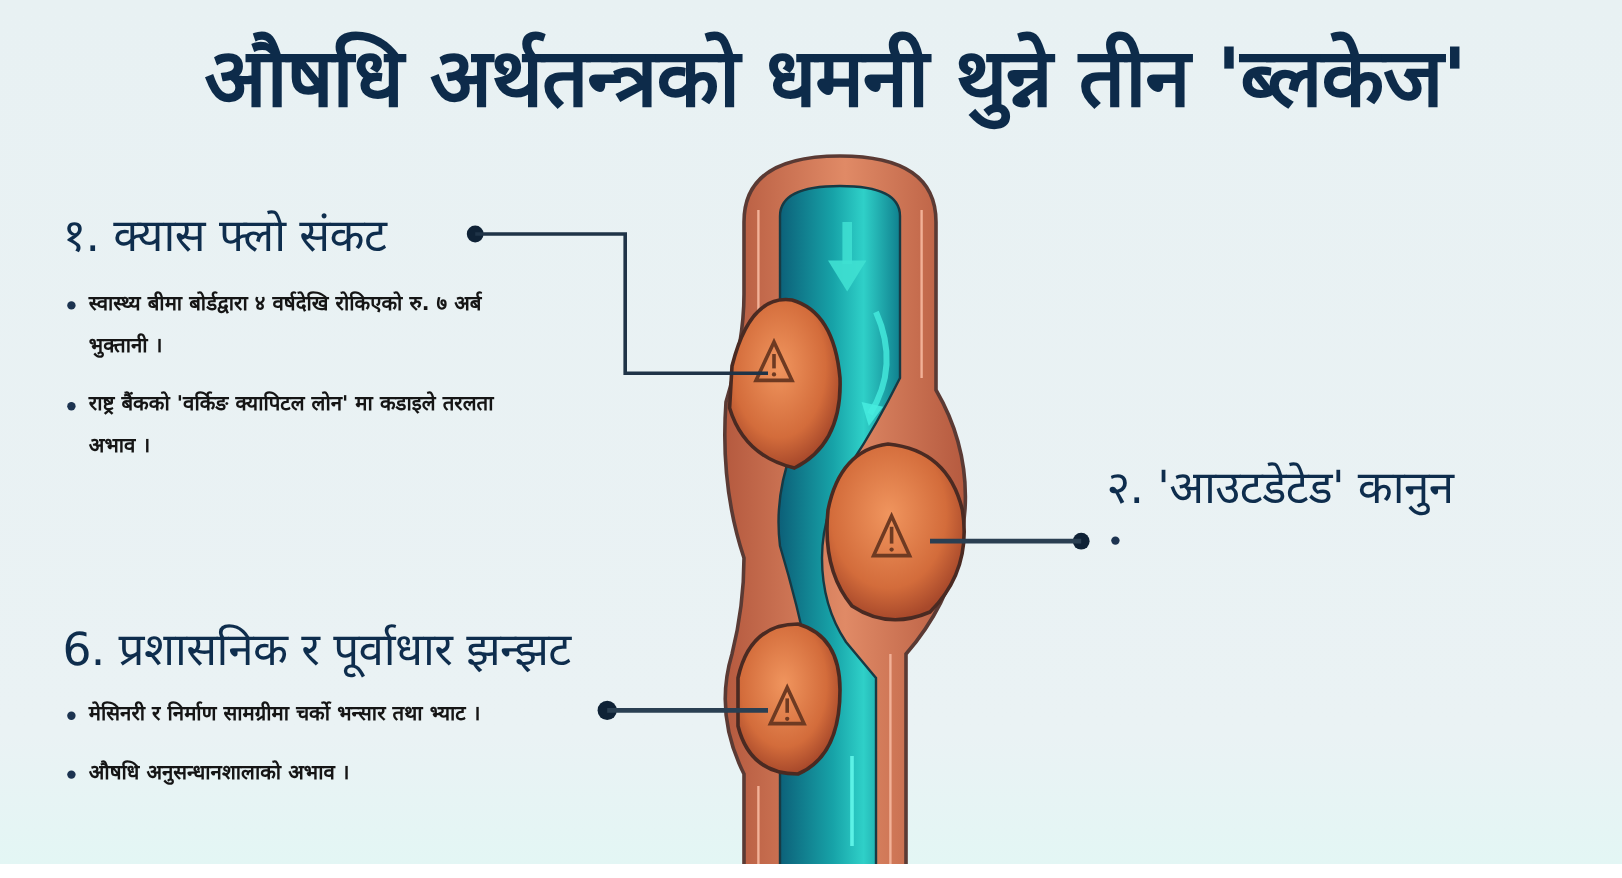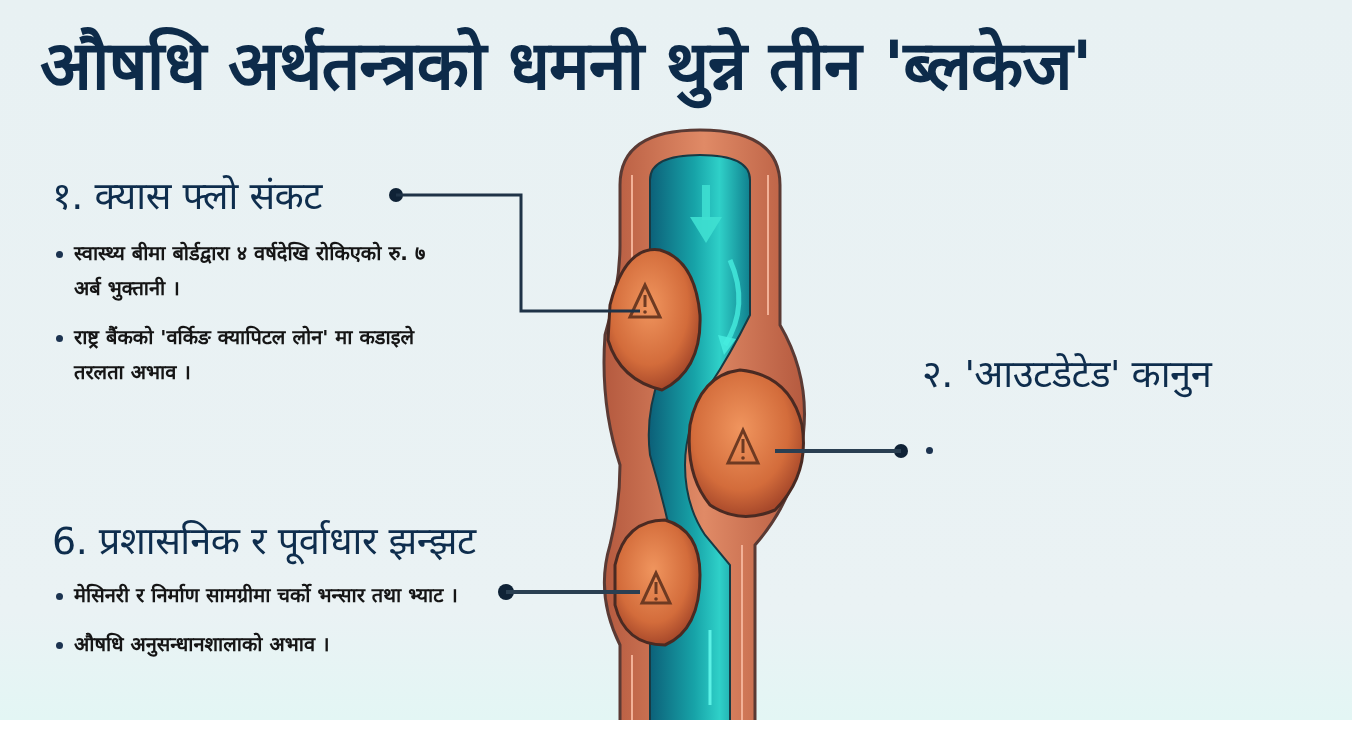--- a/index.html
+++ b/index.html
@@ -7,31 +7,31 @@
     width: 1352px; height: 732px; position: relative; overflow: hidden;
     background: #ffffff;
     font-family: "DejaVu Sans", "Liberation Sans", sans-serif;
   }
   .canvas {
     position: absolute; left: 0; top: 0; width: 1352px; height: 720px;
     background: linear-gradient(180deg, #e8f1f3 0%, #eaf2f4 85%, #e3f6f4 100%);
     overflow: hidden;
   }
   .title {
-    position: absolute; left: 0; top: 18px; width: 1352px; text-align: left;
+    position: absolute; left: 0; top: 18px; width: 1352px; text-align: center;
     font-size: 68px; font-weight: bold; color: #0d2b4a; line-height: 96px;
     letter-spacing: -1px; margin: 0; padding-left: 40px; box-sizing: border-box;
   }
   .section-heading {
     position: absolute; font-size: 38px; font-weight: normal; color: #0e2d4d;
     margin: 0; line-height: 52px; white-space: nowrap; letter-spacing: -0.5px;
   }
   .bullets { position: absolute; margin: 0; padding: 0; list-style: none; }
   .bullets li {
-    position: relative; padding-left: 22px; font-size: 20px; font-weight: bold;
+    position: relative; padding-left: 22px; font-size: 17px; font-weight: bold;
     color: #151515; line-height: 35px; margin-bottom: 14px;
   }
   .bullets li .dot {
     position: absolute; left: 4px; top: 15px; width: 7px; height: 7px;
     border-radius: 50%; background: #1c3350;
   }
   .artery { position: absolute; left: 590px; top: 125px; width: 240px; height: 600px; }
   .connectors { position: absolute; left: 0; top: 0; width: 1352px; height: 720px; pointer-events: none; }
   .bottom-strip { position: absolute; left: 0; top: 720px; width: 1352px; height: 12px; background: #ffffff; }
 </style>
@@ -41,21 +41,21 @@
 <div class="canvas">
 
   <h1 class="title">औषधि अर्थतन्त्रको धमनी थुन्ने तीन 'ब्लकेज'</h1>
 
   <h2 class="section-heading" style="left:52px; top:170px;">१. क्यास फ्लो संकट</h2>
   <ul class="bullets" style="left:52px; top:236px; width:400px;">
     <li><span class="dot"></span><span>स्वास्थ्य बीमा बोर्डद्वारा ४ वर्षदेखि रोकिएको रु. ७ अर्ब भुक्तानी ।</span></li>
     <li><span class="dot"></span><span>राष्ट्र बैंकको 'वर्किङ क्यापिटल लोन' मा कडाइले तरलता अभाव ।</span></li>
   </ul>
 
-  <h2 class="section-heading" style="left:922px; top:348px;">२. 'आउटडेटेड' कानुन</h2>
+  <h2 class="section-heading" style="left:922px; top:380px;">२. 'आउटडेटेड' कानुन</h2>
   <ul class="bullets" style="left:922px; top:432px; width:400px;">
     <li><span class="dot"></span></li>
   </ul>
 
   <h2 class="section-heading" style="left:52px; top:515px;">6. प्रशासनिक र पूर्वाधार झन्झट</h2>
   <ul class="bullets" style="left:52px; top:578px; width:560px;">
     <li><span class="dot"></span><span>मेसिनरी र निर्माण सामग्रीमा चर्को भन्सार तथा भ्याट ।</span></li>
     <li style="margin-bottom:8px;"><span class="dot"></span><span>औषधि अनुसन्धानशालाको अभाव ।</span></li>
   </ul>
 

